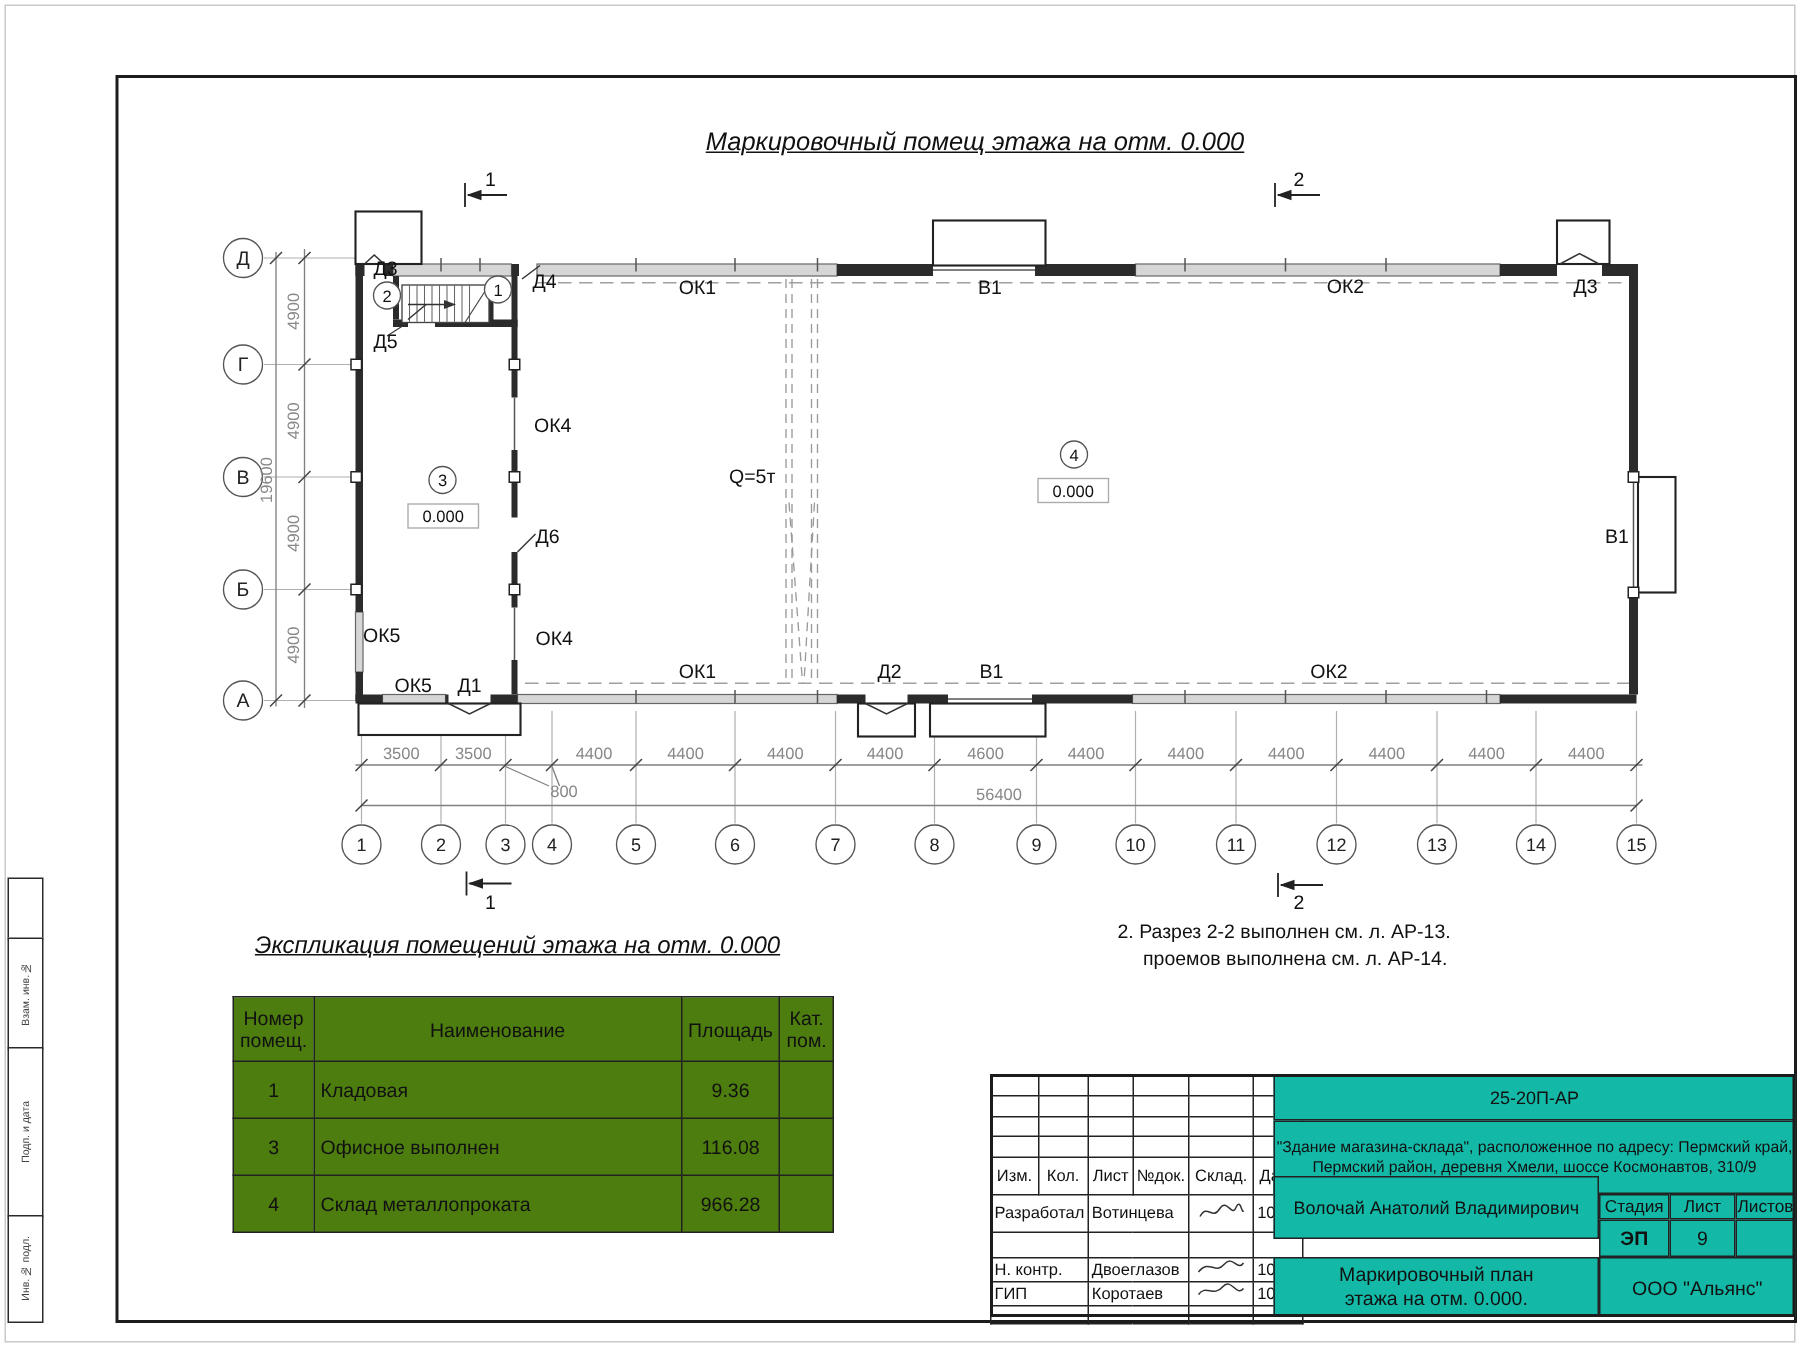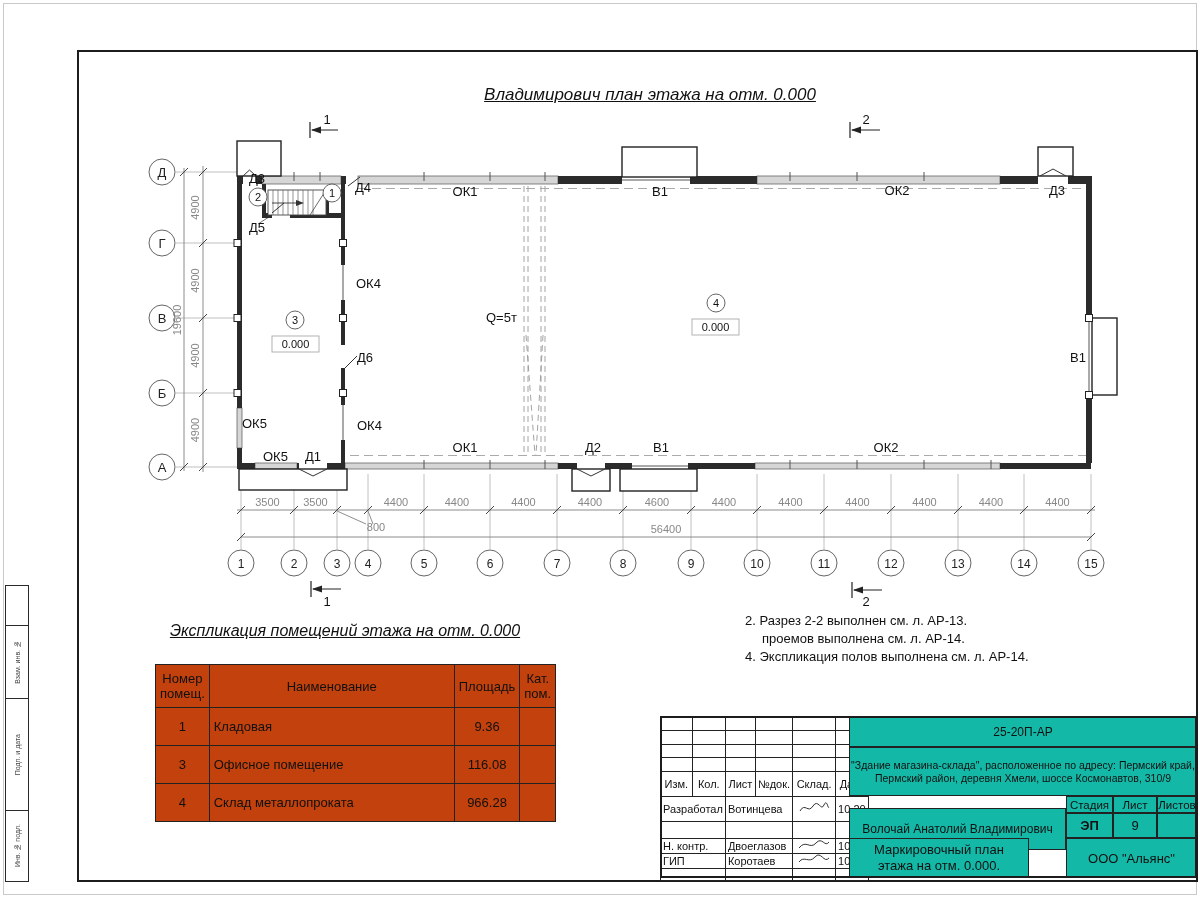--- a/index.html
+++ b/index.html
@@ -8,21 +8,21 @@
   .abs{position:absolute;}
   .page-edge{left:3px;top:3px;width:1192px;height:890px;border:1px solid #c9c9c9;}
   .frame{left:77px;top:50px;width:1117px;height:828px;border:2px solid #1c1c1c;}
   .side-box{left:5px;width:22px;border:1.2px solid #2a2a2a;display:flex;align-items:center;justify-content:center;background:#fff;}
   .side-label{writing-mode:vertical-rl;transform:rotate(180deg);font-size:7px;color:#444;white-space:nowrap;}
   .main-title{left:440px;top:85px;width:420px;text-align:center;font-size:17px;font-style:italic;
               text-decoration:underline;color:#111;}
   .expl-title{left:150px;top:622px;width:390px;text-align:center;font-size:16px;font-style:italic;
               text-decoration:underline;}
   .expl-table{left:155px;top:664px;border-collapse:collapse;table-layout:fixed;}
-  .expl-table td{border:1px solid #222;font-size:13px;padding:0 4px;background:#c2410c;}
+  .expl-table td{border:1px solid #222;font-size:13px;padding:0 4px;background:#4d7c0f;}
   .expl-table .hd{text-align:center;font-size:13px;}
   .c{text-align:center;} .r{text-align:right;}
   .notes{left:745px;top:612px;width:340px;font-size:13px;line-height:18px;}
   .notes div{white-space:nowrap;}
   .indent{padding-left:17px;}
   .tb{left:660px;top:716px;width:537px;height:162px;}
   .tb-cell{position:absolute;border:1px solid #222;box-sizing:border-box;display:flex;
            align-items:center;justify-content:center;text-align:right;background:#14b8a6;}
   .tb-outer{position:absolute;left:0;top:0;width:537px;height:162px;border:2px solid #1c1c1c;box-sizing:border-box;}
   .tb-table{position:absolute;left:0;top:0;border-collapse:collapse;table-layout:fixed;}
@@ -40,21 +40,21 @@
 <div class="abs side-box" style="top:625px;height:73px;">
   <span class="side-label">Взам. инв. №</span>
   </div>
 <div class="abs side-box" style="top:698px;height:112px;">
   <span class="side-label">Подп. и дата</span>
   </div>
 <div class="abs side-box" style="top:810px;height:70px;">
   <span class="side-label">Инв. № подл.</span>
   </div>
 
-<div class="abs main-title">Владимирович план этажа на отм. 0.000</div>
+<div class="abs main-title">Маркировочный помещ этажа на отм. 0.000</div>
 
 <svg class="abs" style="left:75px;top:55px;" width="1115" height="565" viewBox="75 55 1115 565">
 
   <g stroke="#b0b0b0" stroke-width="0.8">
     <path d="M176,172H239 M176,243H239 M176,318H239 M176,393H239 M176,467H239"></path>
     <path d="M241,549V474 M294,549V474 M337,549V474 M368,549V474 M424,549V474 M490,549V474 M557,549V474 M623,549V474 M691,549V474 M757,549V474 M824,549V474 M891,549V474 M958,549V474 M1024,549V474 M1091,549V474"></path>
   </g>
 
   <g stroke="#808080" stroke-width="0.9" fill="none">
     <path d="M203,166V472 M184,168V471"></path>
@@ -314,37 +314,36 @@
     <td class="hd">Кат. пом.</td>
   </tr>
   <tr style="height:38px">
     <td class="c">1</td>
     <td>Кладовая</td>
     <td class="c">9.36</td>
     <td></td>
   </tr>
   <tr style="height:38px">
     <td class="c">3</td>
-    <td>Офисное помещение</td>
+    <td>Офисное выполнен</td>
     <td class="c">116.08</td>
     <td></td>
   </tr>
   <tr style="height:38px">
     <td class="c">4</td>
     <td>Склад металлопроката</td>
     <td class="c">966.28</td>
     <td></td>
   </tr>
 </tbody>
   </table>
 
 <div class="abs notes">
   <div>2. Разрез 2-2 выполнен см. л. АР-13.</div>
   <div class="indent">проемов выполнена см. л. АР-14.</div>
-  <div>4. Экспликация полов выполнена см. л. АР-14.</div>
 </div>
 
 <div class="abs tb">
 
   <table class="tb-table">
     <colgroup>
         <col style="width:27px">
         <col style="width:30px">
         <col style="width:30px">
         <col style="width:30px">
@@ -435,22 +434,22 @@
           <td></td>
         </tr>
   </tbody>
     </table>
 
   <div class="tb-cell" style="left:189px;top:0;width:348px;height:31px;font-size:12px;">25-20П-АР</div>
   <div class="tb-cell" style="left:189px;top:31px;width:348px;height:49px;font-size:10.5px;flex-direction:column;line-height:13px;">
     <div>"Здание магазина-склада", расположенное по адресу: Пермский край,</div>
     <div>Пермский район, деревня Хмели, шоссе Космонавтов, 310/9</div>
   </div>
-  <div class="tb-cell" style="left:189px;top:92px;width:217px;height:42px;font-size:12px;">Волочай Анатолий Владимирович</div>
-  <div class="tb-cell" style="left:189px;top:122px;width:180px;height:40px;font-size:13px;flex-direction:column;line-height:16px;">
+  <div class="tb-cell" style="left:189px;top:68px;width:217px;height:42px;font-size:12px;">Волочай Анатолий Владимирович</div>
+  <div class="tb-cell" style="left:189px;top:122px;width:217px;height:40px;font-size:13px;flex-direction:column;line-height:16px;">
     <div>Маркировочный план</div>
     <div>этажа на отм. 0.000.</div>
   </div>
   <div class="tb-cell" style="left:406px;top:80px;width:47px;height:17px;font-size:11.5px;">Стадия</div>
   <div class="tb-cell" style="left:453px;top:80px;width:44px;height:17px;font-size:11.5px;">Лист</div>
   <div class="tb-cell" style="left:497px;top:80px;width:40px;height:17px;font-size:11.5px;">Листов</div>
   <div class="tb-cell" style="left:406px;top:97px;width:47px;height:25px;font-size:13px;font-weight:bold;">ЭП</div>
   <div class="tb-cell" style="left:453px;top:97px;width:44px;height:25px;font-size:13px;">9</div>
   <div class="tb-cell" style="left:497px;top:97px;width:40px;height:25px;font-size:13px;"></div>
   <div class="tb-cell" style="left:406px;top:122px;width:131px;height:40px;font-size:13px;">ООО "Альянс"</div>

